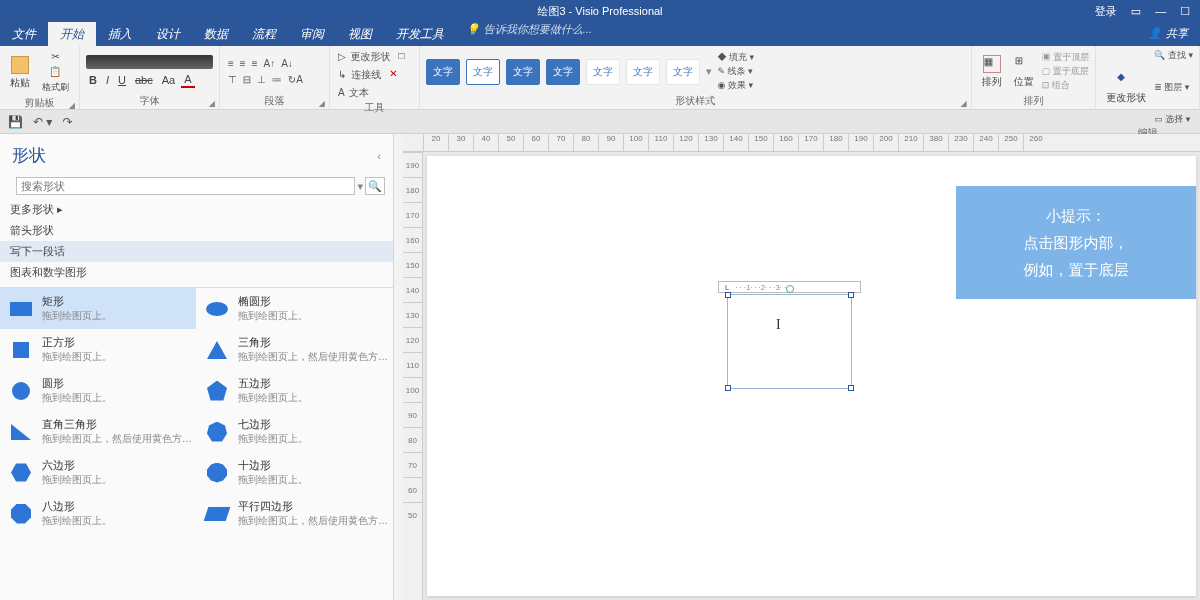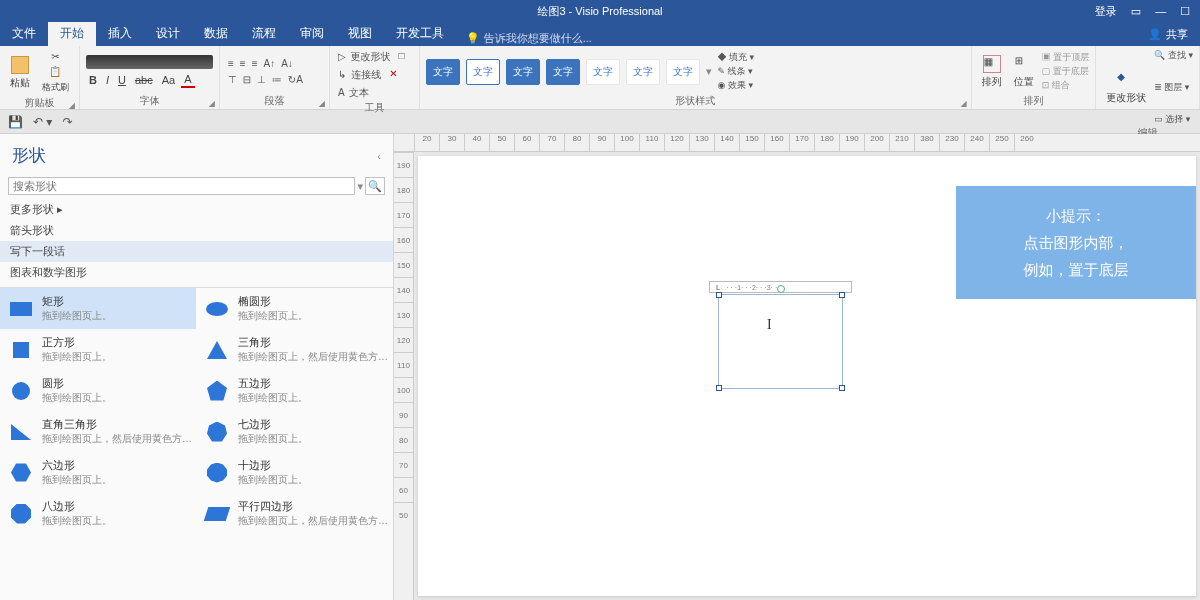--- a/index.html
+++ b/index.html
@@ -4,21 +4,21 @@
 <style>
 * { margin: 0; padding: 0; box-sizing: border-box; font-family: "Microsoft YaHei", "Segoe UI", sans-serif; }
 body { background: #f3f3f3; width: 1200px; height: 600px; overflow: hidden; font-size: 11px; }
 
 .titlebar { background: #2b579a; height: 22px; display: flex; align-items: center; color: #fff; position: relative; }
 .titlebar .title { position: absolute; left: 50%; transform: translateX(-50%); font-size: 11px; }
 .titlebar .right { margin-left: auto; display: flex; align-items: center; gap: 14px; padding-right: 10px; }
 .titlebar .right span { font-size: 11px; cursor: pointer; }
 .winbtn { font-size: 13px; }
 
-.tabs { background: #2b579a; height: 24px; display: flex; align-items: flex-end; color: #fff; }
+.tabs { background: #2b579a; height: 24px; display: flex; align-items: flex-start; color: #fff; font-style: italic; }
 .tabs .tab { padding: 4px 12px; font-size: 12px; cursor: pointer; display: flex; align-items: center; }
 .tabs .tab.active { background: #f3f3f3; color: #2b579a; }
 .tabs .tellme { display: flex; align-items: center; color: #cddaf0; margin-left: 10px; font-size: 11px; gap: 4px; }
 .tabs .share { margin-left: auto; padding: 4px 12px; display: flex; align-items: center; gap: 4px; }
 
 .ribbon { background: #f3f3f3; height: 64px; display: flex; border-bottom: 1px solid #d4d4d4; }
 .group { border-right: 1px solid #e1e1e1; padding: 3px 6px 1px 6px; display: flex; flex-direction: column; justify-content: space-between; }
 .group .body { display: flex; gap: 4px; flex: 1; }
 .group .label { text-align: center; font-size: 10px; color: #666; position: relative; }
 .group .label .dlg { position: absolute; right: -2px; bottom: 0; font-size: 8px; color: #888; }
@@ -37,34 +37,34 @@
 .quickbar { height: 24px; background: #e6e6e6; display: flex; align-items: center; gap: 10px; padding: 0 8px; border-bottom: 1px solid #d0d0d0; color: #555; }
 .quickbar span { cursor: pointer; font-size: 12px; }
 
 .main { display: flex; height: calc(600px - 22px - 24px - 64px - 24px); }
 
 .sidebar { width: 394px; background: #fafafa; border-right: 1px solid #d4d4d4; display: flex; flex-direction: column; }
 .sidebar .head { display: flex; align-items: center; justify-content: space-between; padding: 10px 12px 6px; }
 .sidebar .head h2 { color: #2b579a; font-size: 17px; font-weight: 400; }
 .sidebar .head .collapse { color: #888; cursor: pointer; }
 .searchwrap { padding: 4px 8px; display: flex; gap: 2px; }
-.searchwrap input { flex: 1; border: 1px solid #c0c0c0; padding: 2px 4px; font-size: 11px; color: #888; background: #fff; }
+.searchwrap input { flex: 1; border: 1px solid #c0c0c0; padding: 2px 4px; font-size: 11px; color: #888; background: #fff; margin-left: 8px; }
 .searchwrap .go { width: 20px; border: 1px solid #c0c0c0; background: #fff; color: #d08030; display: flex; align-items: center; justify-content: center; cursor: pointer; font-size: 11px; }
 .catlist { font-size: 11px; }
 .catlist .cat { padding: 3px 10px; color: #444; cursor: pointer; }
 .catlist .cat.sel { background: #e1e9f5; }
 .shapesgrid { flex: 1; overflow-y: auto; border-top: 1px solid #ddd; margin-top: 4px; }
 .shaperow { display: flex; }
 .shapecell { width: 196px; padding: 6px 8px; display: flex; align-items: center; gap: 8px; cursor: pointer; }
 .shapecell.sel { background: #cfe2f7; }
 .shapecell .ic { width: 26px; height: 22px; display: flex; align-items: center; justify-content: center; flex-shrink: 0; }
 .shapecell .txt .nm { font-size: 11px; color: #333; }
 .shapecell .txt .ds { font-size: 10px; color: #888; white-space: nowrap; overflow: hidden; text-overflow: ellipsis; max-width: 150px; }
 
-.canvaswrap { flex: 1; position: relative; background: #e8e8e8; display: flex; flex-direction: column; }
+.canvaswrap { flex: 1; position: relative; background: #e8e8e8; display: flex; flex-direction: column; margin-left: 9px; }
 .hruler { height: 18px; background: #f0f0f0; border-bottom: 1px solid #ccc; display: flex; font-size: 8px; color: #777; overflow: hidden; padding-left: 20px; }
 .hruler div { width: 25px; text-align: center; border-left: 1px solid #ccc; flex-shrink: 0; }
 .cbody { flex: 1; display: flex; position: relative; }
 .vruler { width: 20px; background: #f0f0f0; border-right: 1px solid #ccc; display: flex; flex-direction: column; font-size: 8px; color: #777; }
 .vruler div { height: 25px; text-align: center; border-top: 1px solid #ccc; display: flex; align-items: center; justify-content: center; }
 .page { flex: 1; background: #fff; position: relative; margin: 4px; box-shadow: 0 1px 3px rgba(0,0,0,0.15); }
 
 .editshape { position: absolute; left: 300px; top: 138px; width: 125px; height: 95px; border: 1px solid #9ab5d8; background: #fff; }
 .editshape .miniruler { position: absolute; top: -14px; left: -10px; right: -10px; height: 12px; background: #fff; border: 1px solid #bbb; font-size: 7px; color: #888; display: flex; align-items: center; padding: 0 6px; }
 .editshape .miniruler::before { content: "L"; font-weight: bold; margin-right: 6px; }

